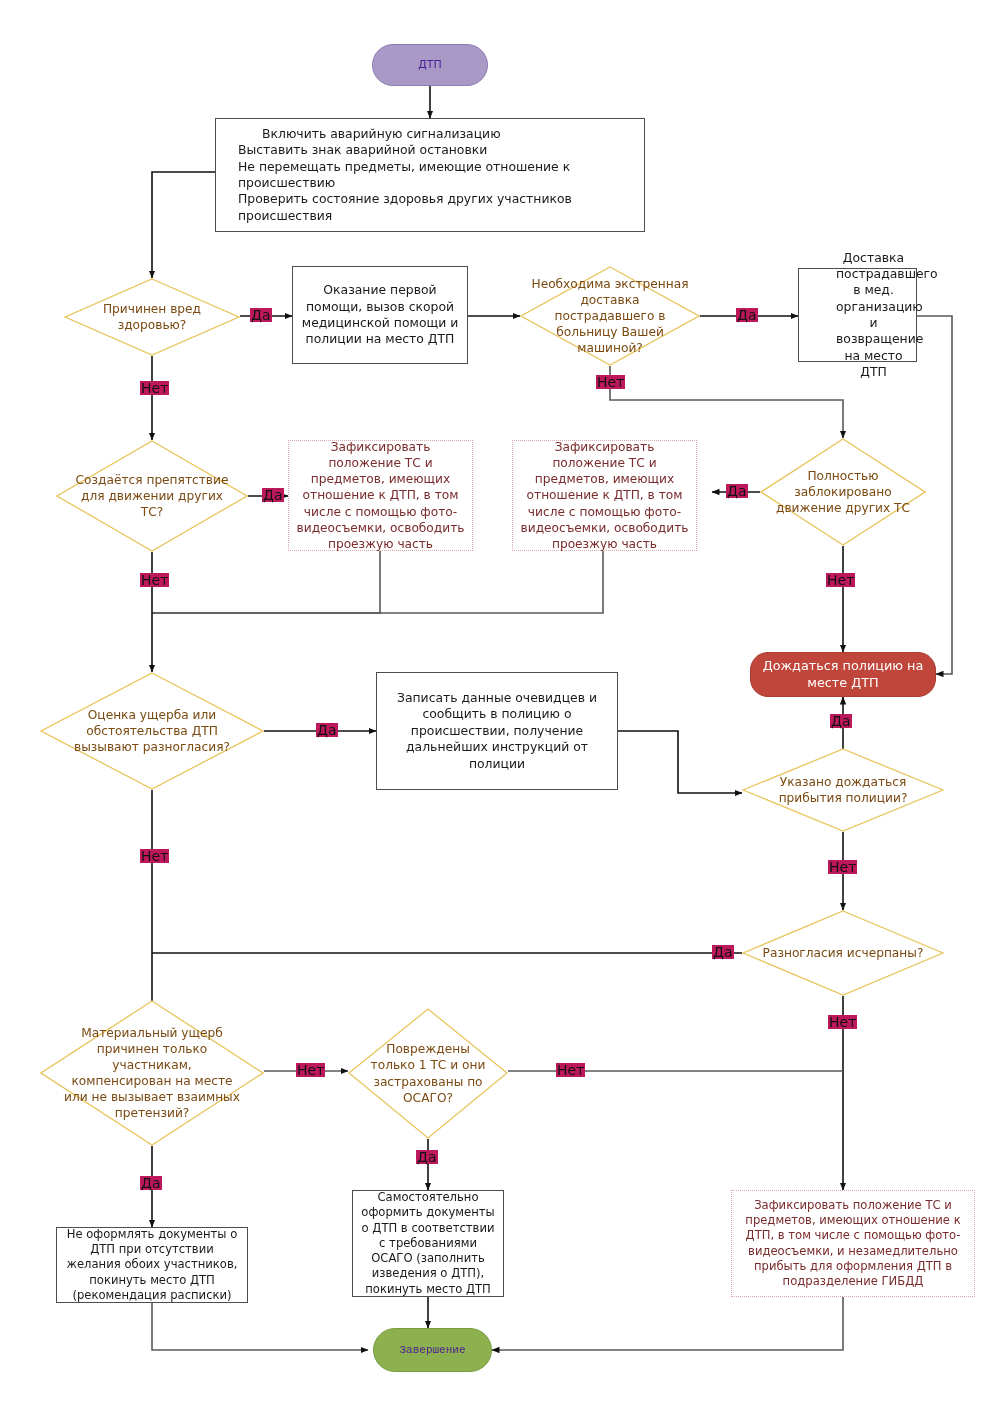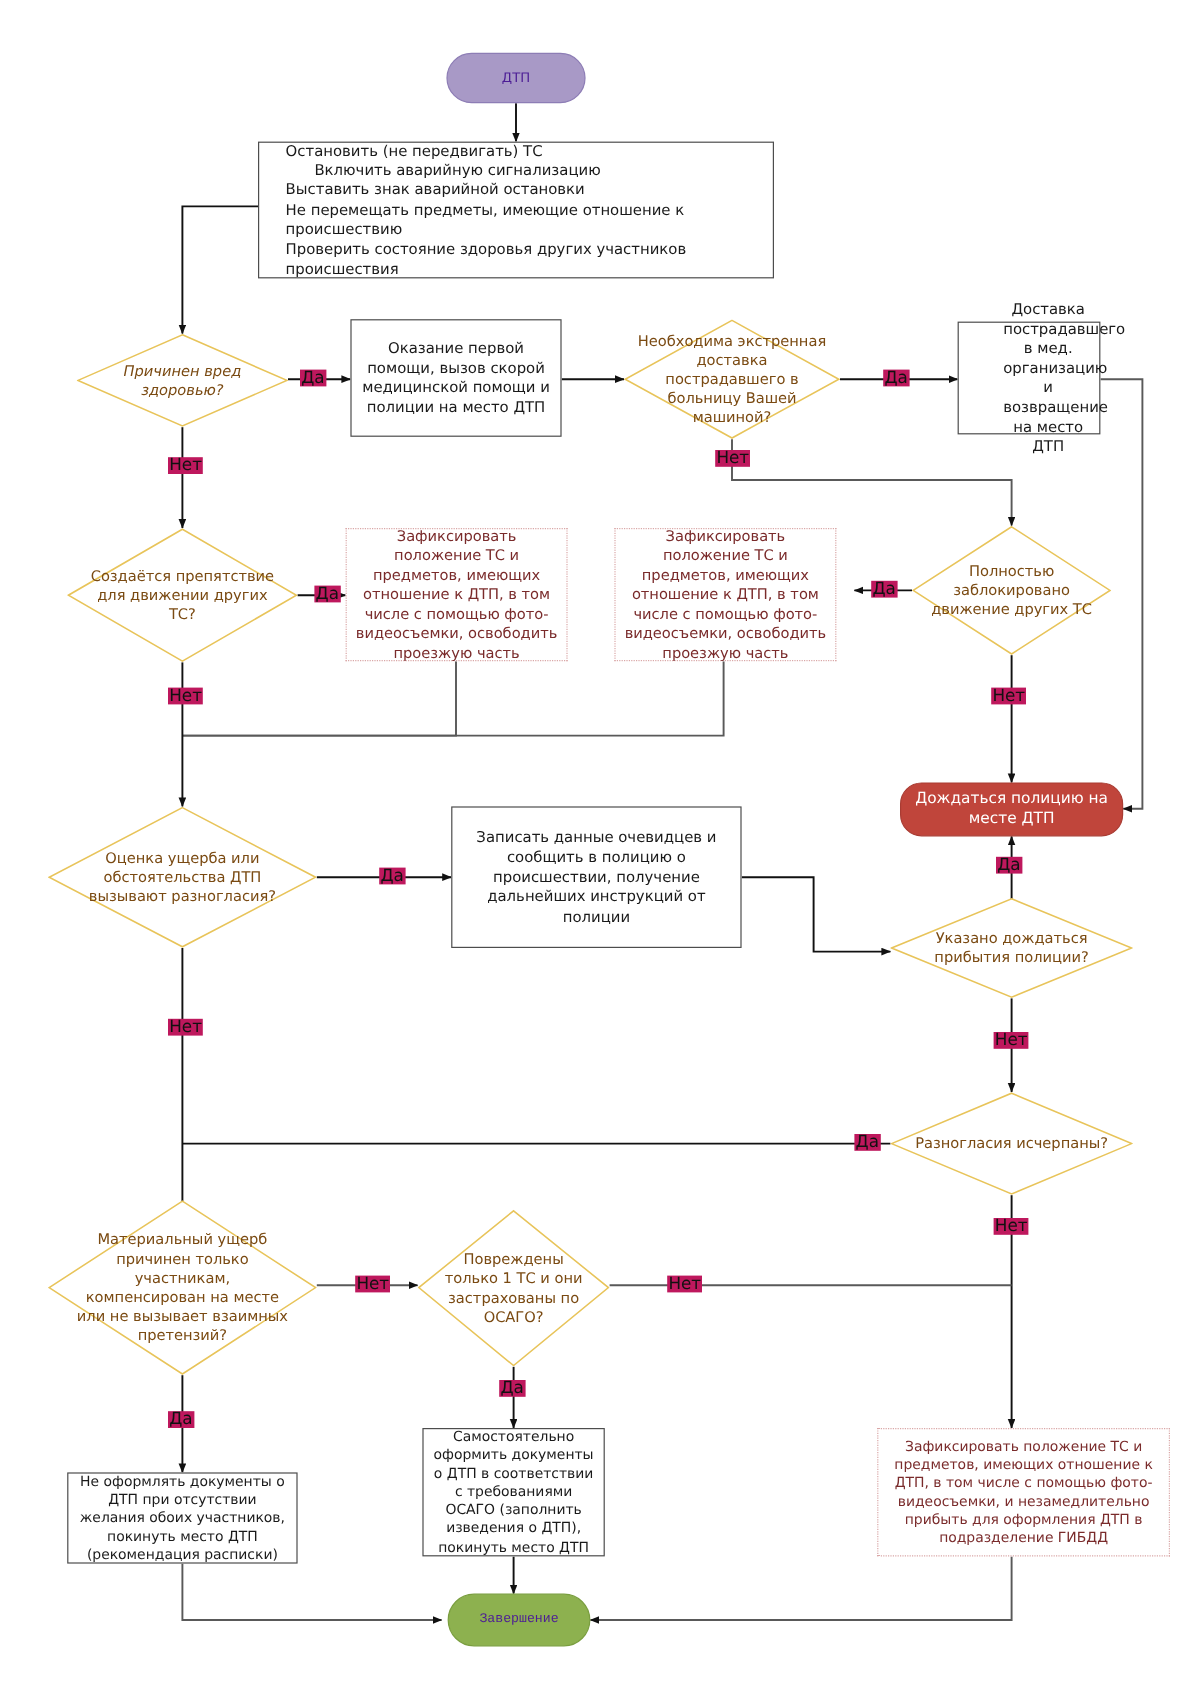--- a/index.html
+++ b/index.html
@@ -96,29 +96,28 @@
     <path d="M843,1297 L843,1350 L492,1350" stroke="#595959" marker-end="url(#ah)"></path>
   </g>
 </svg>
 
 <div class="node term term-start" style="left:372px;top:44px;width:116px;height:42px;">
   <span>ДТП</span>
 </div>
 
 <div class="node proc listbox" style="left:215px;top:118px;width:430px;height:114px;">
   <span>
-    <span style="padding:0;">Остановить (не передвигать) ТС</span>
     <span style="padding:0;margin-left:24px;">Включить аварийную сигнализацию</span>
     <span style="padding:0;">Выставить знак аварийной остановки</span>
     <span style="padding:0;">Не перемещать предметы, имеющие отношение к происшествию</span>
     <span style="padding:0;">Проверить состояние здоровья других участников происшествия</span>
   </span>
 </div>
 
-<div class="node dec" style="left:64px;top:278px;width:176px;height:78px;font-style:italic;">
+<div class="node dec" style="left:64px;top:278px;width:176px;height:78px;">
   <svg viewBox="0 0 176 78" width="176" height="78">
     <polygon points="88,1 175,39 88,77 1,39" fill="#ffffff" stroke="#e8c45a" stroke-width="1.3"></polygon>
   </svg>
   <span class="dtxt">Причинен вред здоровью?</span>
 </div>
 
 <div class="node proc" style="left:292px;top:266px;width:176px;height:98px;">
   <span>Оказание первой помощи, вызов скорой медицинской помощи и полиции на место ДТП</span>
 </div>
 

